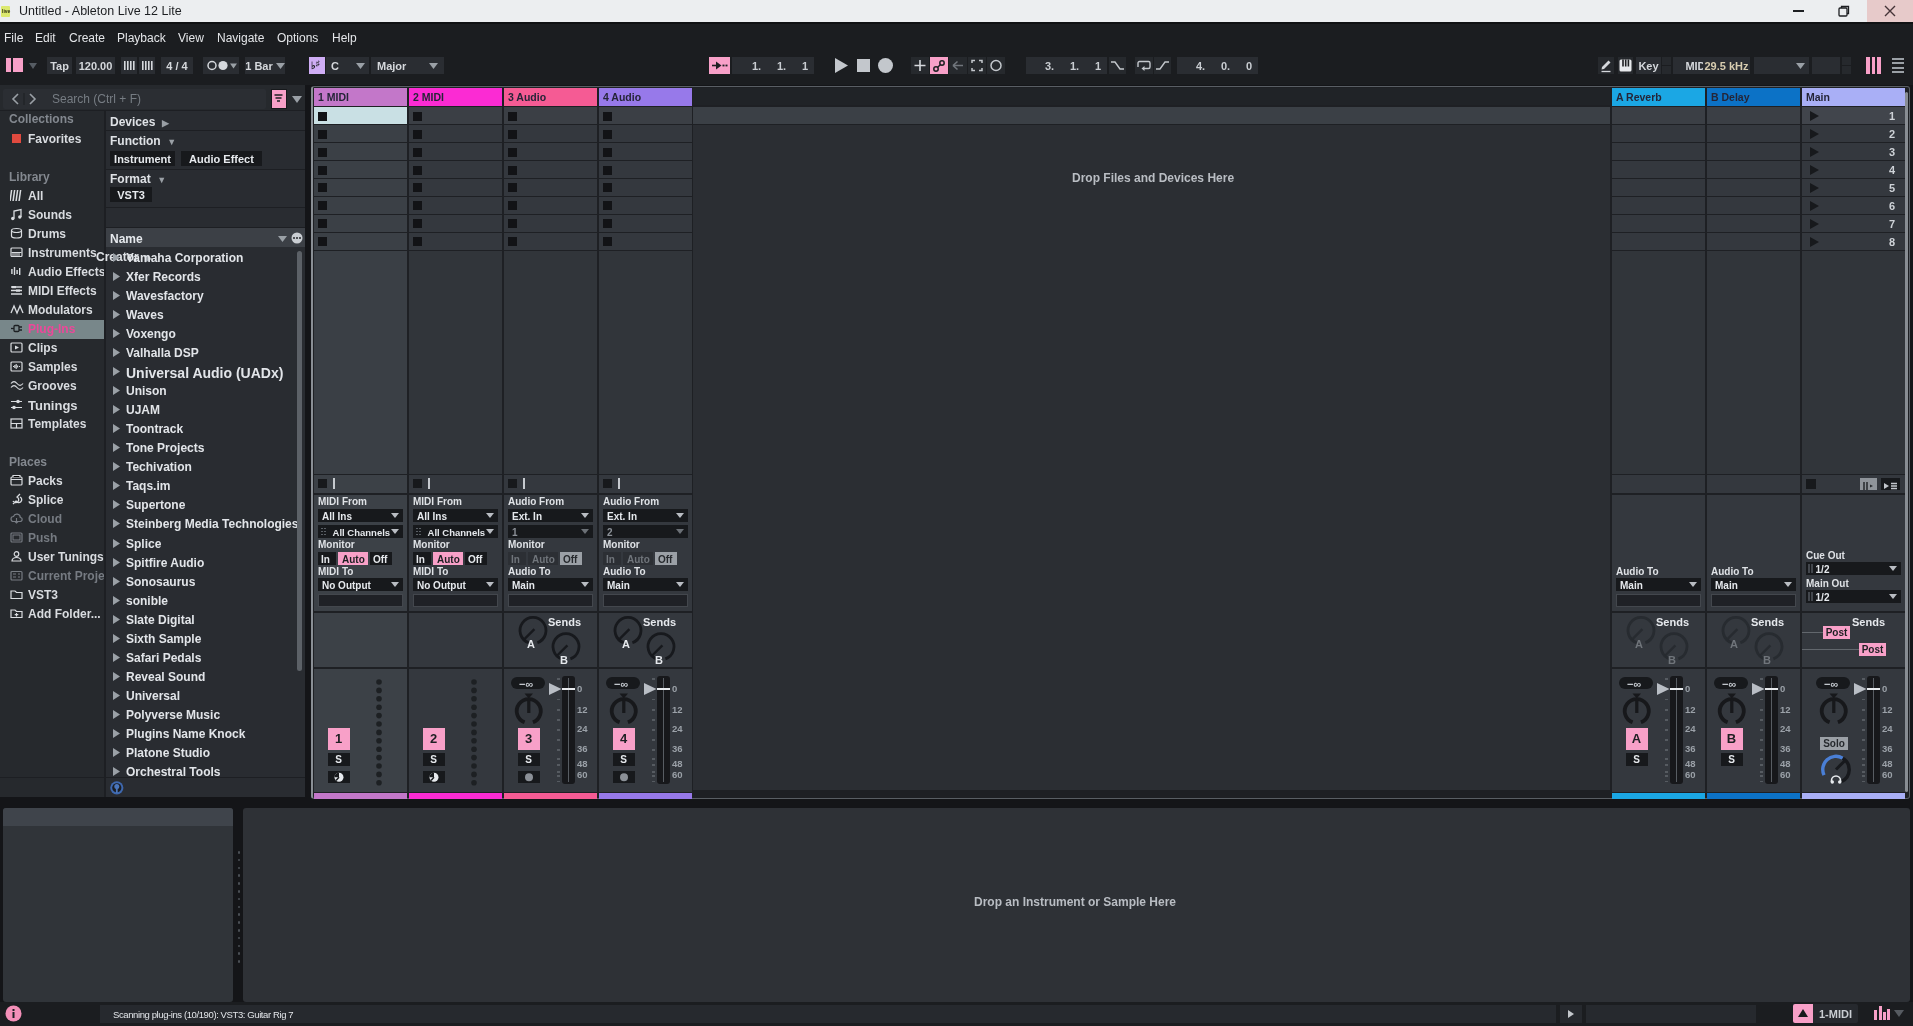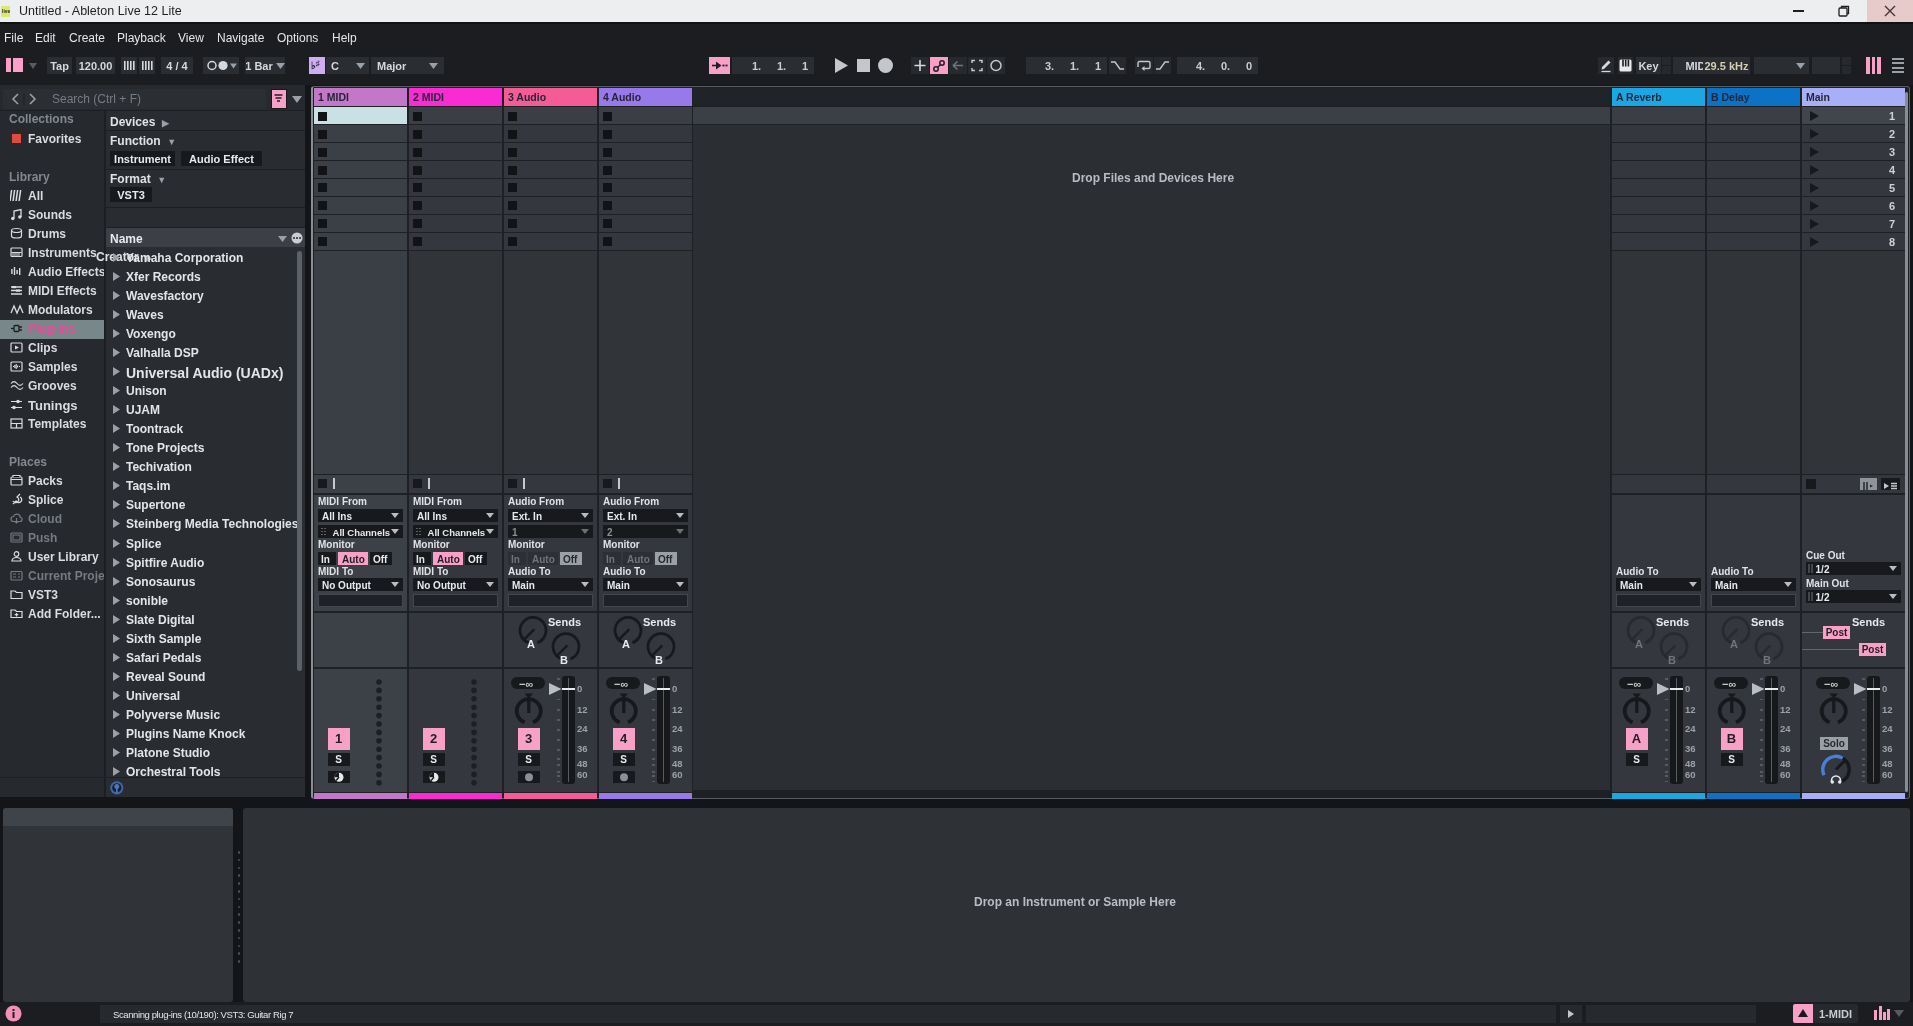--- a/index.html
+++ b/index.html
@@ -905,21 +905,21 @@
 <div class="abs" style="left:28px;top:513.0px;font-size:12px;color:#767b82;font-weight:bold;white-space:nowrap;line-height:1;">Cloud</div>
 <svg class="abs" style="left:10px;top:530.5px" width="14" height="13">
     <rect x="1" y="2" width="11" height="9" rx="1" fill="none" stroke="#767b82" stroke-width="1.2"></rect>
     <rect x="3" y="4" width="7" height="5" fill="none" stroke="#767b82" stroke-width="1"></rect>
   </svg>
 <div class="abs" style="left:28px;top:531.5px;font-size:12px;color:#767b82;font-weight:bold;white-space:nowrap;line-height:1;">Push</div>
 <svg class="abs" style="left:10px;top:550.0px" width="14" height="13">
     <circle cx="6.5" cy="4" r="2.3" fill="none" stroke="#d9dce0" stroke-width="1.2"></circle>
     <path d="M2 11 a4.5 3.5 0 0 1 9 0 z" fill="none" stroke="#d9dce0" stroke-width="1.2"></path>
   </svg>
-<div class="abs" style="left:28px;top:551.0px;font-size:12px;color:#d9dce0;font-weight:bold;white-space:nowrap;line-height:1;">User Library</div>
+<div class="abs" style="left:28px;top:551.0px;font-size:12px;color:#d9dce0;font-weight:bold;white-space:nowrap;line-height:1;">User Tunings</div>
 <svg class="abs" style="left:10px;top:568.5px" width="14" height="13">
     <rect x="1" y="2.5" width="11" height="8.5" rx="1" fill="none" stroke="#767b82" stroke-width="1.2"></rect>
     <path d="M3 5 H6 M3 8 H6 M8 5 H10 M8 8 H10" stroke="#767b82" stroke-width="1.1"></path>
   </svg>
 <div class="abs" style="left:28px;top:569.5px;font-size:12px;color:#767b82;font-weight:bold;white-space:nowrap;line-height:1;">Current Proje</div>
 <svg class="abs" style="left:10px;top:588.0px" width="14" height="13">
     <path d="M1 10.5 V3 H5 L6.5 4.5 H12 V10.5 Z" fill="none" stroke="#d9dce0" stroke-width="1.2"></path>
   </svg>
 <div class="abs" style="left:28px;top:589.0px;font-size:12px;color:#d9dce0;font-weight:bold;white-space:nowrap;line-height:1;">VST3</div>
 <svg class="abs" style="left:10px;top:607.0px" width="14" height="13">

